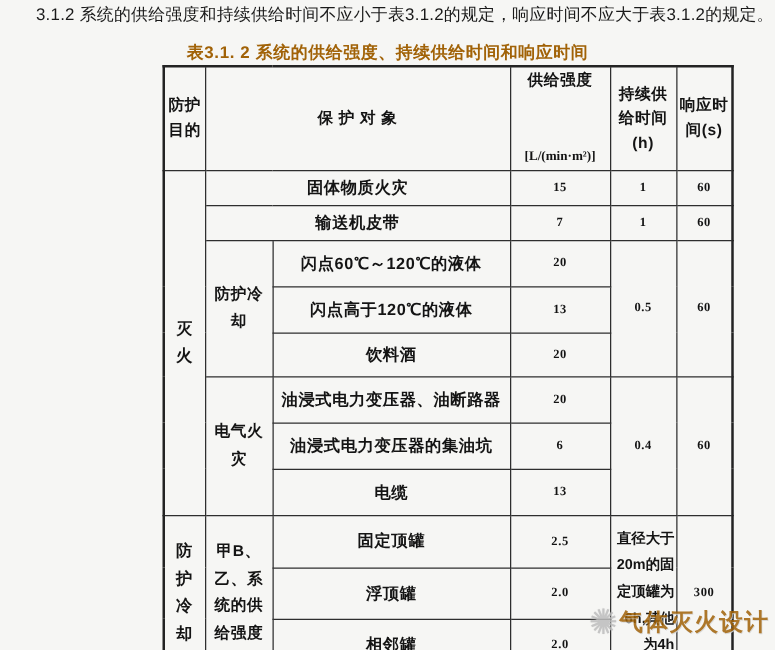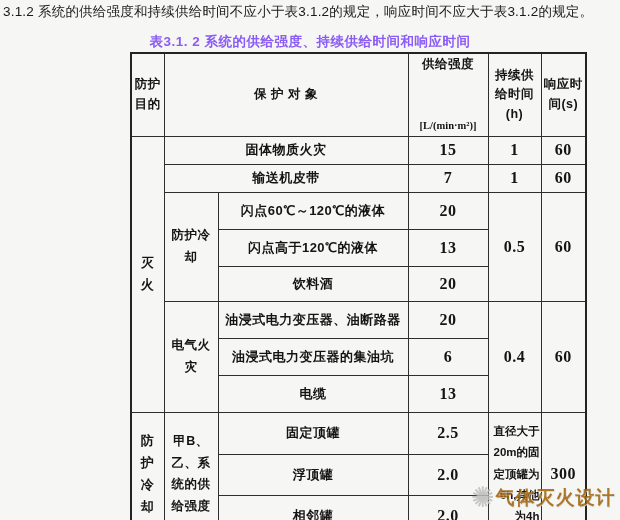--- a/index.html
+++ b/index.html
@@ -5,45 +5,45 @@
   html,body{margin:0;padding:0;}
   body{
     width:620px;height:520px;position:relative;overflow:hidden;
     background:#f6f6f4;
     font-family:"Liberation Sans", sans-serif;
     color:#161616;
   }
   .intro{
     position:absolute;left:3px;top:3px;width:616px;
     font-size:13.5px;font-weight:500;letter-spacing:0.2px;
-    white-space:nowrap;color:#1a1a1a;
+    white-space:nowrap;color:#1a1a1a;text-align:right;
   }
   .table-title{
     position:absolute;left:0;top:33px;width:620px;
     text-align:center;font-size:13.5px;font-weight:bold;
-    letter-spacing:0.5px;color:#8b5cf6;
+    letter-spacing:0.5px;color:#a16207;
   }
   .tbl-wrap{position:absolute;left:130px;top:52px;}
   table{
     border-collapse:collapse;table-layout:fixed;width:455px;
     border:2.5px solid #232323;
   }
   td{
     border:1.7px solid #2e2e2e;
     text-align:center;vertical-align:middle;
     font-weight:bold;color:#141414;
     padding:1px 2px;overflow:hidden;
     word-break:break-all;
   }
   .hdr td{font-size:12.5px;line-height:1.55;letter-spacing:0.5px;}
   .unit{font-size:10.5px;letter-spacing:0;font-family:"Liberation Serif",serif;margin-top:44px;}
   .purpose{font-size:13px;line-height:1.7;letter-spacing:1px;}
   .grp{font-size:12.5px;line-height:1.75;letter-spacing:0.5px;}
   .obj{font-size:13px;letter-spacing:0.5px;text-align:center;}
-  .num{font-size:16px;font-family:"Liberation Serif",serif;letter-spacing:0.5px;}
+  .num{font-size:10px;font-family:"Liberation Serif",serif;letter-spacing:0.5px;}
   .dur-text{
     font-size:11.5px;line-height:1.85;text-align:right;
     padding:2px 1px;letter-spacing:0;
   }
   .watermark{
     position:absolute;left:471px;top:480px;height:36px;
     display:flex;align-items:center;z-index:5;
     color:#b4b4b4;opacity:0.85;pointer-events:none;
   }
   .wm-logo{

